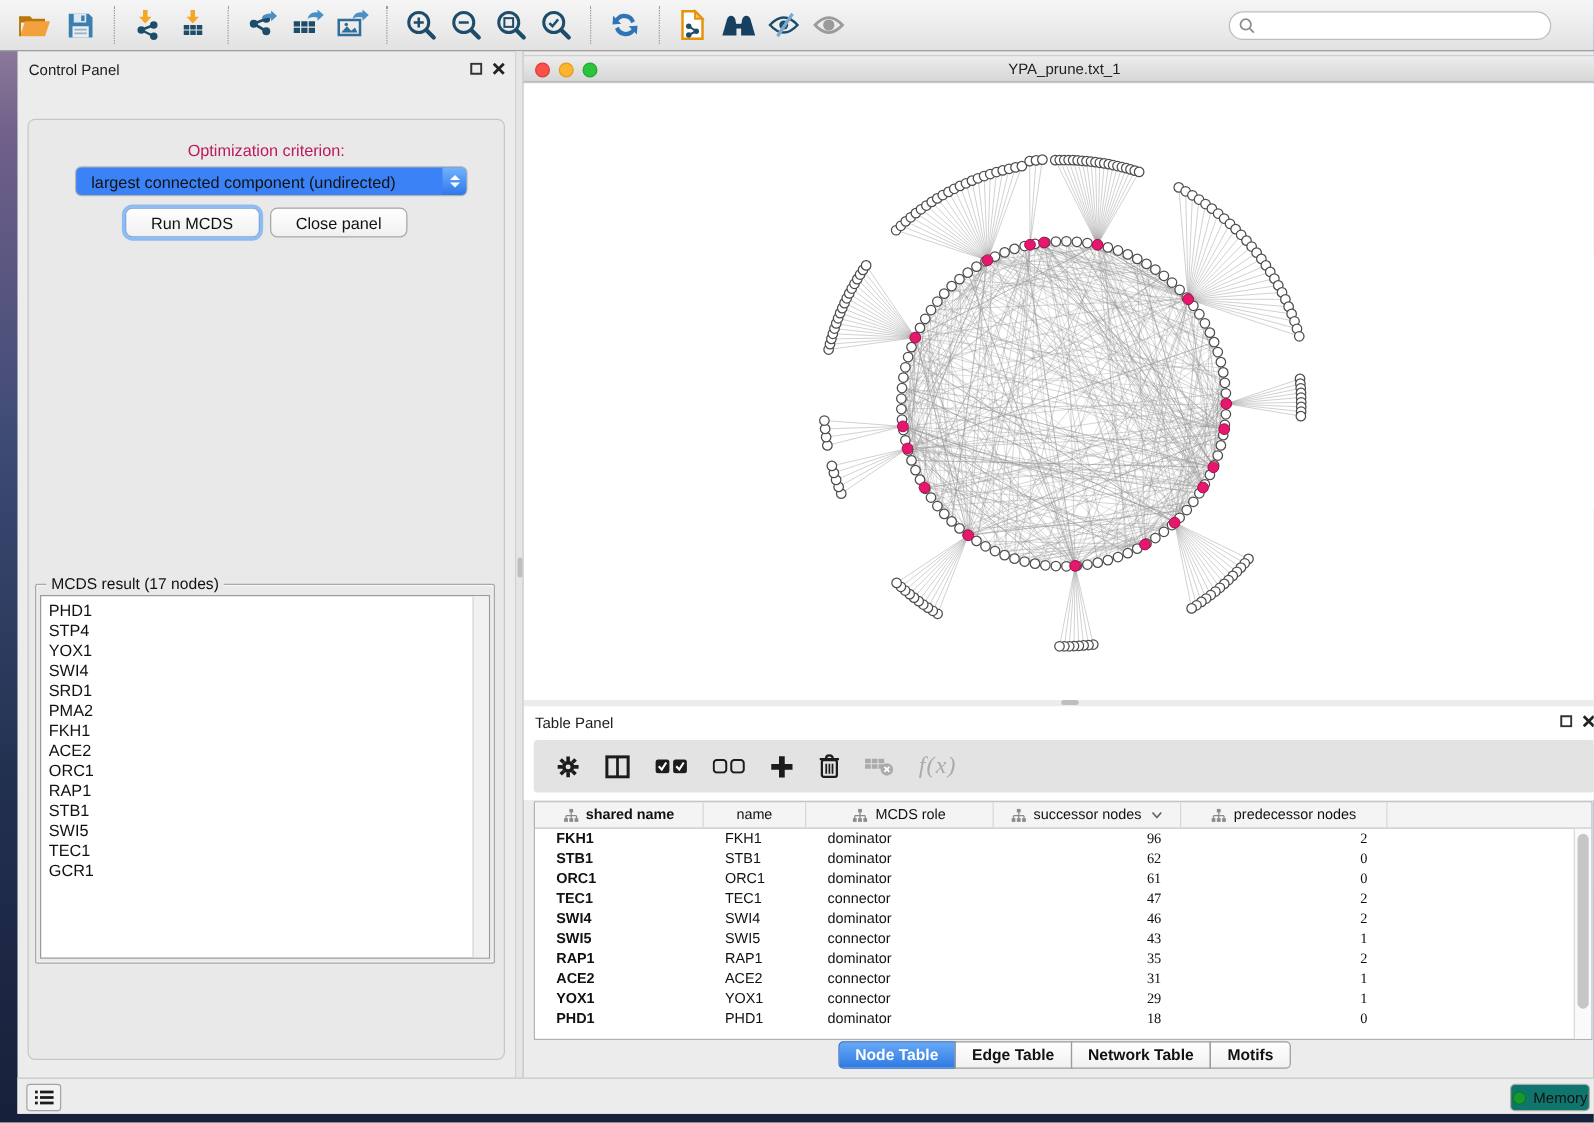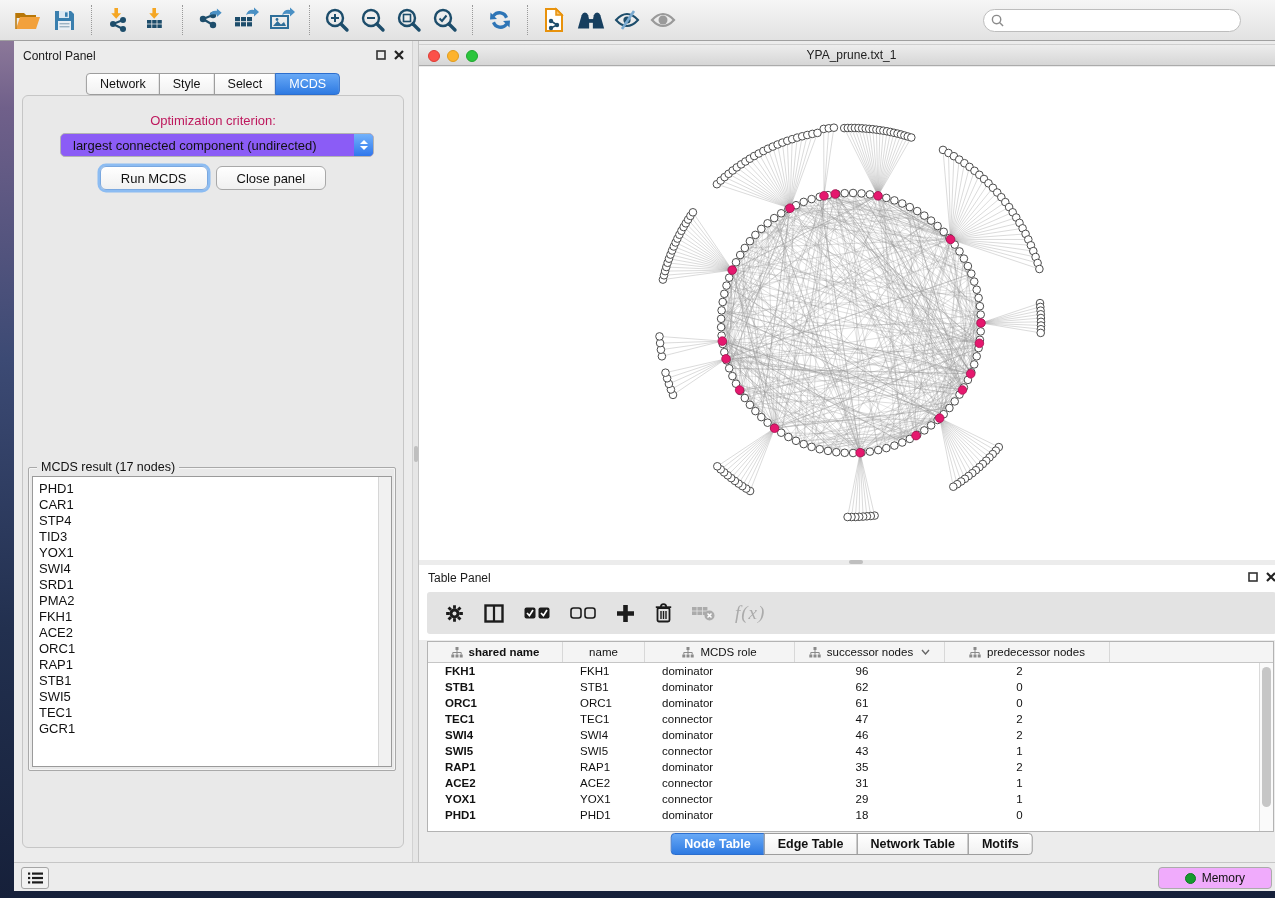--- a/index.html
+++ b/index.html
@@ -26,21 +26,21 @@
   .win-icons { position:absolute; right:8px; top:9px; display:flex; gap:8px; align-items:center; }
   .cp-tabs { position:absolute; top:32px; left:50%; transform:translateX(-50%); display:flex; }
   .tab { border:1px solid #9d9d9d; background:linear-gradient(#ffffff,#f1f1f1); font-size:12.5px; color:#111;
     padding:3px 13px; margin-left:-1px; white-space:nowrap; }
   .tab:first-child { border-radius:4px 0 0 4px; margin-left:0; }
   .tab:last-child { border-radius:0 4px 4px 0; }
   .tab.active { background:linear-gradient(#68a9f6,#2e7ae2); color:#fff; border-color:#2c6ecd; }
   .cp-inner { position:absolute; left:8px; top:54px; width:382px; height:753px;
     background:#e9e9e9; border:1px solid #c6c6c6; border-radius:6px; }
   .opt-label { position:absolute; top:17px; width:100%; text-align:center; font-size:13px; color:#be185d; }
-  .dropdown { position:absolute; left:37px; top:37px; width:314px; height:24px; background:#8b5cf6;
+  .dropdown { position:absolute; left:37px; top:37px; width:314px; height:24px; background:#3b82f6;
     border:1px solid #b3b3b3; border-radius:5px; display:flex; align-items:center; }
   .dropdown .val { flex:1; font-size:13px; padding-left:12px; color:#111; white-space:nowrap; }
   .dd-stepper { width:19px; height:22px; margin:0; border-radius:0 4px 4px 0;
     background:linear-gradient(#72b2fb,#2f77ec); display:flex; flex-direction:column; align-items:center; justify-content:center; gap:2px; }
   .dd-stepper .up { width:0;height:0;border-left:4px solid transparent;border-right:4px solid transparent;border-bottom:4px solid #fff; }
   .dd-stepper .dn { width:0;height:0;border-left:4px solid transparent;border-right:4px solid transparent;border-top:4px solid #fff; }
   .btn-row { position:absolute; top:70px; width:100%; display:flex; justify-content:center; gap:8px; }
   .pbtn { height:24px; padding:0 20px; font-size:13px; background:linear-gradient(#ffffff,#f0f0f0);
     border:1px solid #a8a8a8; border-radius:6px; color:#111; display:flex; align-items:center; }
   .pbtn.focused { box-shadow:0 0 0 2.5px #8cbcf2; border-color:#7aa8e0; }
@@ -74,29 +74,29 @@
   .ttable { position:absolute; left:8px; right:10px; top:76px; height:191px; border:1px solid #b3b3b3; background:#fff; }
   .thead { position:absolute; left:0; right:0; top:0; height:21px; background:#f4f4f4; border-bottom:1px solid #c6c6c6; display:flex; }
   .th { display:flex; align-items:center; justify-content:center; gap:6px; font-size:11.5px; color:#111;
     border-right:1px solid #d8d8d8; position:relative; }
   .th .sort { margin-left:2px; }
   .c0{width:135px;font-weight:bold;} .c1{width:82px;} .c2{width:150px;} .c3{width:150px;} .c4{width:165px;} .cf{flex:1;border-right:none;}
   .tbody { position:absolute; left:0; right:14px; top:21px; bottom:0; overflow:hidden; }
   .trow { display:flex; height:16px; }
   .td { font-size:11.5px; line-height:16px; color:#111; overflow:hidden; white-space:nowrap; }
   .td.t { padding-left:17px; }
-  .td.num { text-align:center; padding-right:16px; }
+  .td.num { text-align:right; padding-right:16px;font-family:Liberation Serif, serif; }
   .vscroll { position:absolute; right:0; top:21px; bottom:0; width:14px; background:#fafafa; border-left:1px solid #dadada; }
   .vscroll .thumb { position:absolute; left:2px; top:4px; width:9px; height:140px; background:#c6c6c6; border-radius:5px; }
   .tp-tabs { position:absolute; top:268px; left:50%; transform:translateX(-50%); display:flex;font-weight:bold; }
   
   .statusbar { position:absolute; left:0; right:0; top:821px; height:29px; background:#ececec; border-top:1px solid #c6c6c6; }
   .listbtn { position:absolute; left:7px; top:4px; width:28px; height:22px; background:#f2f2f2; border:1px solid #a5a5a5; border-radius:3px;
     display:flex; align-items:center; justify-content:center; }
-  .membtn { position:absolute; right:12px; top:4px; height:22px; padding:0 26px; background:#f0abfc; border:1px solid #ababab; border-radius:4px;
+  .membtn { position:absolute; right:12px; top:4px; height:22px; padding:0 1px; background:#0f766e; border:1px solid #ababab; border-radius:4px;
     display:flex; align-items:center; gap:6px; font-size:12px; color:#111; }
   .memdot { width:11px; height:11px; border-radius:50%; background:#169a2f; border:1px solid #0d7a22; }
 </style>
 </head>
 <body>
 
 <div class="toolbar">
   <div class="tbtn">
     <svg width="26" height="22" viewBox="0 0 26 22">
       <path d="M1 4 h8 l2 2 h10 v3 H1z" fill="#b87708"></path>
@@ -248,48 +248,40 @@
 
   <div class="cpanel">
     <div class="panel-title">Control Panel</div>
     <div class="win-icons">
       <svg width="10" height="10" viewBox="0 0 10 10">
         <rect x="1" y="1" width="8" height="8" fill="none" stroke="#333" stroke-width="1.6"></rect>
       </svg>
       <svg width="10" height="10" viewBox="0 0 10 10">
         <path d="M1 1 L9 9 M9 1 L1 9" stroke="#222" stroke-width="2.2"></path>
       </svg>
-    </div>
-    <div class="cp-tabs">
-      <div class="tab">Network</div>
-      <div class="tab">Style</div>
-      <div class="tab">Select</div>
-      <div class="tab active">MCDS</div>
     </div>
     <div class="cp-inner">
       <div class="opt-label">Optimization criterion:</div>
       <div class="dropdown">
         <div class="val">largest connected component (undirected)</div>
         <div class="dd-stepper">
             <div class="up"></div>
             <div class="dn"></div>
           </div>
       </div>
       <div class="btn-row">
         <div class="pbtn focused">Run MCDS</div>
         <div class="pbtn">Close panel</div>
       </div>
       <div class="result-group">
         <div class="result-legend">MCDS result (17 nodes)</div>
         <div class="result-list">
           <div id="mcds-items" style="padding-top: 4px;">
               <div class="mcds-item">PHD1</div>
-              <div class="mcds-item">CAR1</div>
               <div class="mcds-item">STP4</div>
-              <div class="mcds-item">TID3</div>
               <div class="mcds-item">YOX1</div>
               <div class="mcds-item">SWI4</div>
               <div class="mcds-item">SRD1</div>
               <div class="mcds-item">PMA2</div>
               <div class="mcds-item">FKH1</div>
               <div class="mcds-item">ACE2</div>
               <div class="mcds-item">ORC1</div>
               <div class="mcds-item">RAP1</div>
               <div class="mcds-item">STB1</div>
               <div class="mcds-item">SWI5</div>

